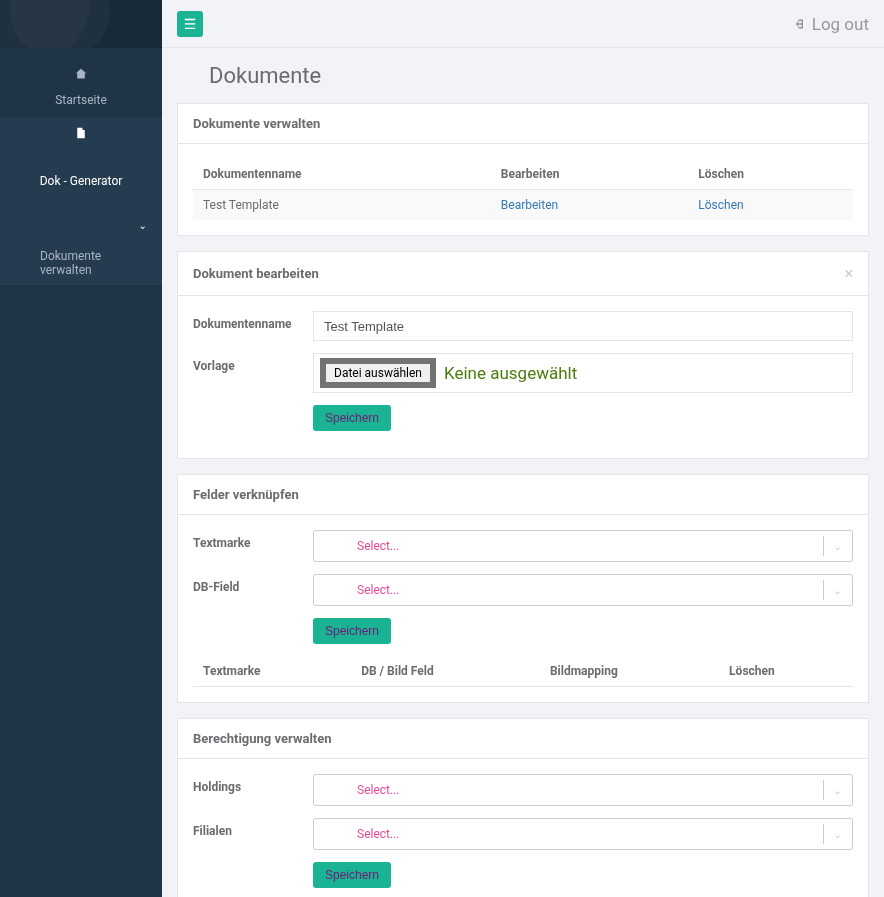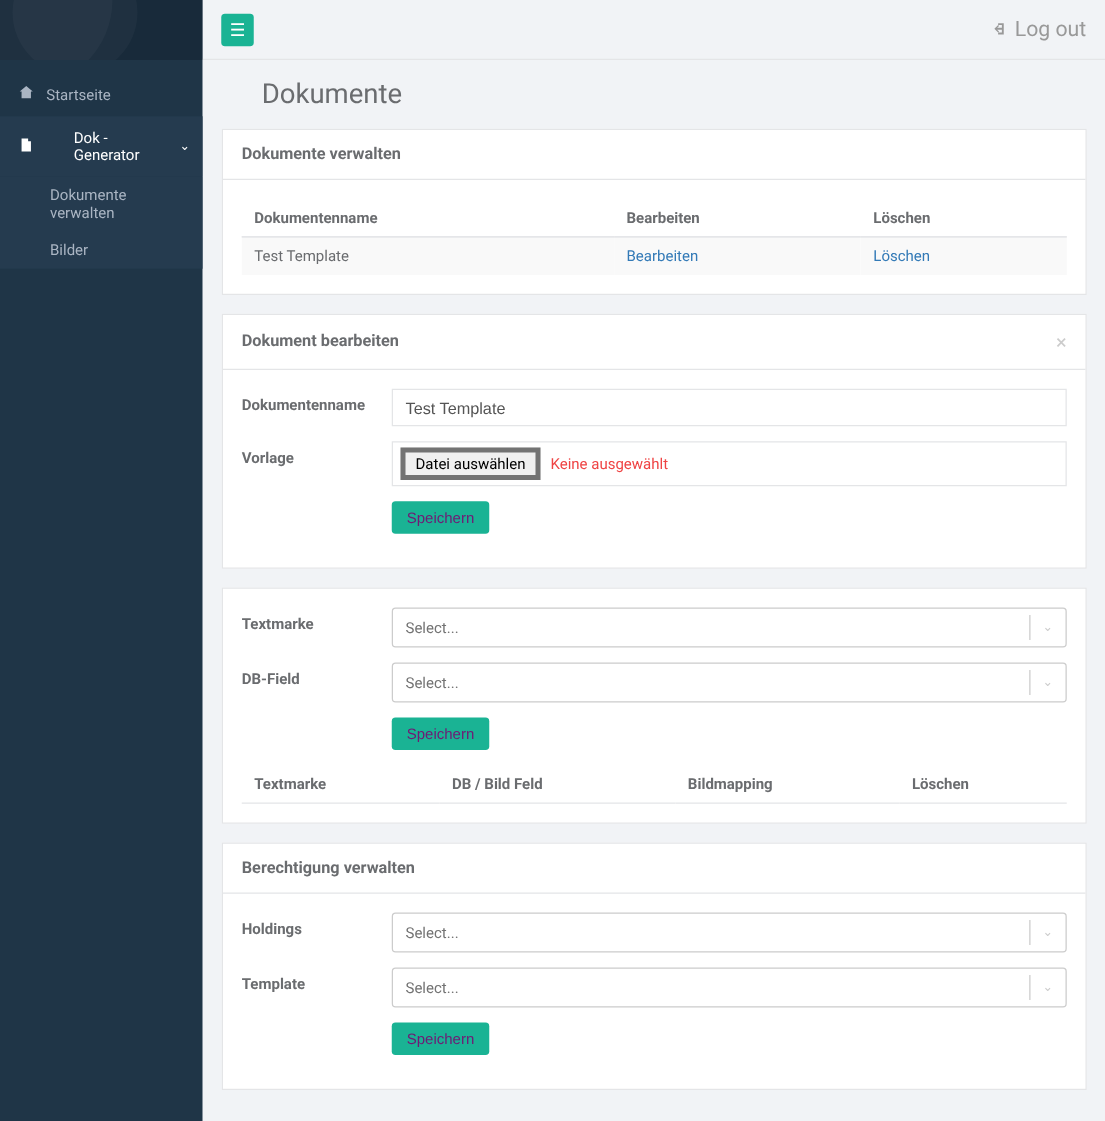--- a/index.html
+++ b/index.html
@@ -3,21 +3,21 @@
 <meta charset="utf-8">
 <style>
 * { box-sizing: border-box; margin: 0; padding: 0; }
 body { font-family: -apple-system, BlinkMacSystemFont, "Segoe UI", Roboto, "Helvetica Neue", Arial, sans-serif; font-size: 13px; color: #6a6c6f; background: #f1f3f6; width: 884px; height: 897px; overflow: hidden; }
 .layout { display: flex; height: 897px; }
 .sidebar { width: 162px; background: #1f3547; color: #aab5c3; flex-shrink: 0; display: flex; flex-direction: column; }
 .sidebar-logo { height: 48px; background: #182a3a; position: relative; overflow: hidden; }
 .sidebar-logo::before { content: ""; position: absolute; width: 140px; height: 140px; border-radius: 50%; background: rgba(255,255,255,0.03); left: -50px; top: -70px; }
 .sidebar-logo::after { content: ""; position: absolute; width: 100px; height: 100px; border-radius: 50%; background: rgba(255,255,255,0.03); left: 10px; top: -40px; }
 .side-nav { padding: 10px 0; }
-.side-item { padding: 10px 15px; display: flex; align-items: center; gap: 10px; cursor: pointer; font-size: 12px; }
+.side-item { padding: 10px 15px; display: flex; align-items: center; gap: 10px; cursor: pointer; font-size: 12px; flex-direction: column; }
 .side-item.active { background: #253b4f; color: #fff; gap: 32px; }
 .side-item .caret { margin-left: auto; font-size: 10px; }
 .side-sub { background: #253b4f; }
 .side-sub-item { padding: 8px 15px 8px 40px; font-size: 12px; cursor: pointer; color: #aab5c3; }
 .main { flex: 1; display: flex; flex-direction: column; min-width: 0; }
 .topbar { height: 48px; background: #f1f3f6; border-bottom: 1px solid #e4e5e7; display: flex; align-items: center; padding: 0 15px; }
 .hamburger { width: 26px; height: 26px; background: #1ab394; color: #fff; border-radius: 3px; display: flex; align-items: center; justify-content: center; cursor: pointer; border: none; font-size: 14px; }
 .topbar-right { margin-left: auto; display: flex; align-items: center; gap: 6px; color: #999; cursor: pointer; font-size: 17px; }
 .content { padding: 15px; overflow-y: auto; flex: 1; }
 .page-title { font-size: 22px; font-weight: 400; color: #6a6c6f; margin-bottom: 15px; margin-left: 32px; }
@@ -28,25 +28,25 @@
 table.data-table { width: 100%; border-collapse: collapse; }
 table.data-table th, table.data-table td { text-align: left; padding: 8px 10px; font-size: 12px; }
 table.data-table th { font-weight: bold; color: #6a6c6f; border-bottom: 1px solid #e4e5e7; }
 table.data-table tbody tr { background: #f9f9f9; }
 table.data-table a { color: #337ab7; text-decoration: none; cursor: pointer; }
 .form-row { display: flex; margin-bottom: 12px; align-items: flex-start; }
 .form-label { width: 120px; font-weight: bold; font-size: 12px; padding-top: 6px; color: #6a6c6f; }
 .form-control-wrap { flex: 1; }
 input.text-input { width: 100%; height: 30px; border: 1px solid #e4e5e7; padding: 4px 10px; font-size: 13px; color: #555; }
 .file-wrap { border: 1px solid #e4e5e7; padding: 4px 6px; display: flex; align-items: center; gap: 8px; }
-.file-btn { font-size: 12px; padding: 2px 8px; border: 4px solid #737373; background: #f0f0f0; cursor: pointer; font-family: inherit; }
-.file-label { font-size: 12px; color: #ef4444; }
+.file-btn { font-size: 12px; padding: 2px 8px; border: 6px solid #737373; background: #f0f0f0; cursor: pointer; font-family: inherit; }
+.file-label { font-size: 17px; color: #4d7c0f; }
 .btn-primary { background: #1ab394; color: #701a75; border: none; padding: 6px 12px; font-size: 12px; border-radius: 3px; cursor: pointer; }
 .select-box { width: 100%; height: 32px; border: 1px solid #ccc; border-radius: 3px; display: flex; align-items: center; padding: 0 10px; cursor: pointer; background: #fff; }
-.select-placeholder { color: #737373; font-size: 12px; }
+.select-placeholder { color: #ec4899; font-size: 12px; margin-left: 33px; }
 .select-arrow-wrap { margin-left: auto; border-left: 1px solid #ccc; padding-left: 10px; height: 20px; display: flex; align-items: center; }
 .select-arrow { color: #ccc; font-size: 10px; }
 table.link-table { width: 100%; border-collapse: collapse; margin-top: 12px; }
 table.link-table th { text-align: left; padding: 8px 10px; font-size: 12px; font-weight: bold; color: #6a6c6f; border-bottom: 1px solid #e4e5e7; }
 .icon { display: inline-block; }
 </style>
 </head>
 <body>
 
 <div class="layout">
@@ -65,21 +65,20 @@
         <span class="icon">
           <svg width="12" height="12" viewBox="0 0 16 16" fill="currentColor">
               <path d="M3 1h7l3 3v11H3V1zm7 0v3h3"></path>
             </svg>
         </span>
         <span>Dok - Generator</span>
         <span class="caret">⌄</span>
       </div>
       <div class="side-sub">
         <div class="side-sub-item">Dokumente verwalten</div>
-        <div class="side-sub-item">Bilder</div>
       </div>
     </nav>
   </aside>
 
   <div class="main">
     <div class="topbar">
       <button class="hamburger">
         <span>☰</span>
       </button>
       <div class="topbar-right">
@@ -143,20 +142,23 @@
           <div class="form-row">
             <div class="form-label"></div>
             <div class="form-control-wrap">
               <button class="btn-primary">Speichern</button>
             </div>
           </div>
         </div>
       </div>
 
       <div class="panel">
+        <div class="panel-head">
+          <span>Felder verknüpfen</span>
+        </div>
         <div class="panel-body">
           <div class="form-row">
             <div class="form-label">Textmarke</div>
             <div class="form-control-wrap">
               <div class="select-box">
                 <span class="select-placeholder">Select...</span>
                 <span class="select-arrow-wrap">
                     <span class="select-arrow">⌄</span>
                   </span>
               </div>
@@ -202,21 +204,21 @@
             <div class="form-control-wrap">
               <div class="select-box">
                 <span class="select-placeholder">Select...</span>
                 <span class="select-arrow-wrap">
                     <span class="select-arrow">⌄</span>
                   </span>
               </div>
             </div>
           </div>
           <div class="form-row">
-            <div class="form-label">Template</div>
+            <div class="form-label">Filialen</div>
             <div class="form-control-wrap">
               <div class="select-box">
                 <span class="select-placeholder">Select...</span>
                 <span class="select-arrow-wrap">
                     <span class="select-arrow">⌄</span>
                   </span>
               </div>
             </div>
           </div>
           <div class="form-row">

